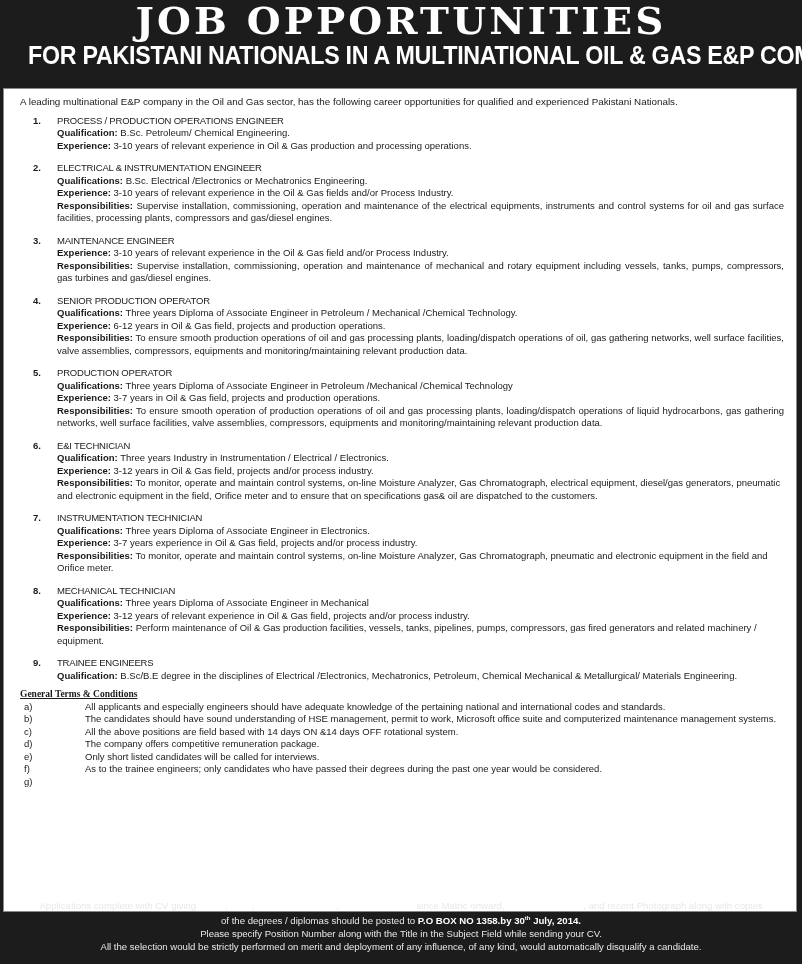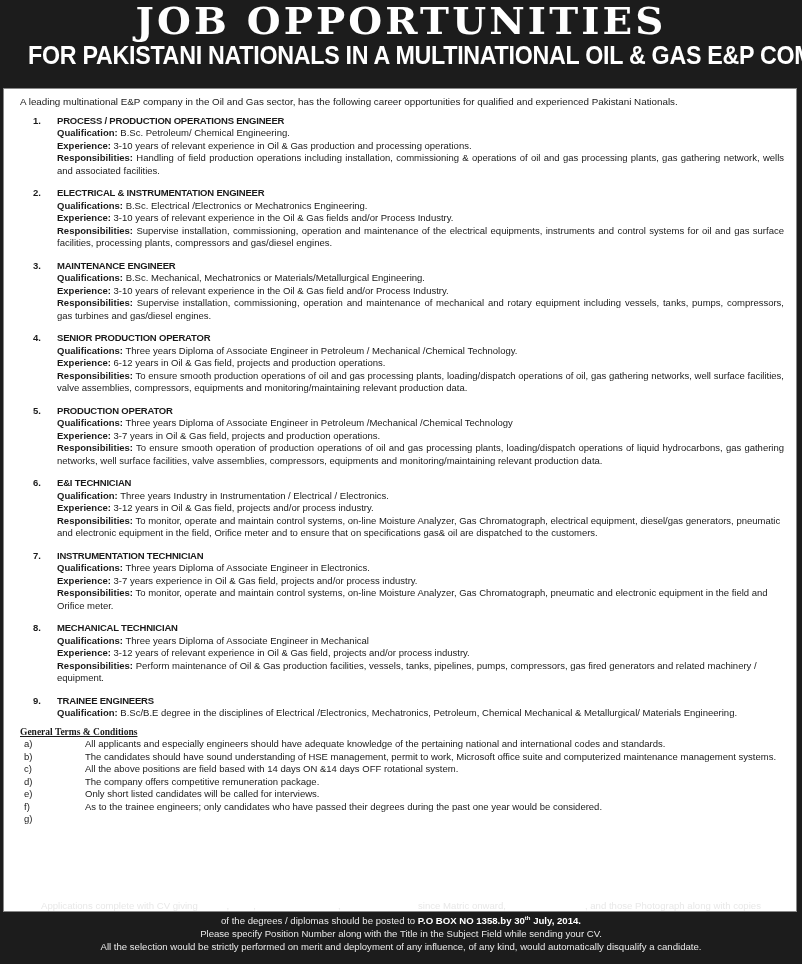--- a/index.html
+++ b/index.html
@@ -19,21 +19,21 @@
     }
     .content {
       position: absolute; left: 3px; top: 72px; width: 794px; height: 824px;
       background: #fff; border: 1px solid #888; box-sizing: border-box;
       padding: 5px 12px 0 16px; font-size: 9.5px; line-height: 12.5px; margin-top: 16px;
     }
     .intro { margin: 2px 0 6px 0; font-size: 9.8px; }
     .job { display: flex; margin-bottom: 10px; }
     .job-num { width: 37px; padding-left: 13px; box-sizing: border-box; font-weight: bold; flex-shrink: 0; }
     .job-body { flex: 1; }
-    .job-title { font-weight: bold; text-transform: uppercase; letter-spacing: -0.2px; }
+    .job-title { font-weight: normal; text-transform: uppercase; letter-spacing: -0.2px; }
     .lbl { font-weight: bold; }
     .just { text-align: justify; }
     .terms-title { font-weight: bold; text-decoration: underline; margin-top: 2px; font-family: Liberation Serif, serif; }
     .term { display: flex; }
     .term-letter { width: 65px; padding-left: 4px; box-sizing: border-box; flex-shrink: 0; }
     .footer {
       position: absolute; left: 0; top: 899px; width: 802px; text-align: center;
       color: #e8e8e8; font-size: 9.6px; line-height: 13px;
     }
     .footer b { color: #fff; }
@@ -50,39 +50,37 @@
 
   <div class="content">
     <div class="intro">A leading multinational E&amp;P company in the Oil and Gas sector, has the following career opportunities for qualified and experienced Pakistani Nationals.</div>
 
     <div class="job">
       <div class="job-num">1.</div>
       <div class="job-body">
         <div class="job-title">PROCESS / PRODUCTION OPERATIONS ENGINEER</div>
         <div><span class="lbl">Qualification:</span> <span>B.Sc. Petroleum/ Chemical Engineering.</span></div>
         <div><span class="lbl">Experience:</span> <span>3-10 years of relevant experience in Oil &amp; Gas production and processing operations.</span></div>
-        <div class="just"><span class="lbl">Responsibilities:</span> <span>Handling of field production operations including installation, commissioning &amp; operations of oil and gas processing plants, gas gathering network, wells and associated facilities.</span></div>
       </div>
     </div>
 
     <div class="job">
       <div class="job-num">2.</div>
       <div class="job-body">
         <div class="job-title">ELECTRICAL &amp; INSTRUMENTATION ENGINEER</div>
         <div><span class="lbl">Qualifications:</span> <span>B.Sc. Electrical /Electronics or Mechatronics Engineering.</span></div>
         <div><span class="lbl">Experience:</span> <span>3-10 years of relevant experience in the Oil &amp; Gas fields and/or Process Industry.</span></div>
         <div class="just"><span class="lbl">Responsibilities:</span> <span>Supervise installation, commissioning, operation and maintenance of the electrical equipments, instruments and control systems for oil and gas surface facilities, processing plants, compressors and gas/diesel engines.</span></div>
       </div>
     </div>
 
     <div class="job">
       <div class="job-num">3.</div>
       <div class="job-body">
         <div class="job-title">MAINTENANCE ENGINEER</div>
-        <div><span class="lbl">Qualifications:</span> <span>B.Sc. Mechanical, Mechatronics or Materials/Metallurgical Engineering.</span></div>
         <div><span class="lbl">Experience:</span> <span>3-10 years of relevant experience in the Oil &amp; Gas field and/or Process Industry.</span></div>
         <div class="just"><span class="lbl">Responsibilities:</span> <span>Supervise installation, commissioning, operation and maintenance of mechanical and rotary equipment including vessels, tanks, pumps, compressors, gas turbines and gas/diesel engines.</span></div>
       </div>
     </div>
 
     <div class="job">
       <div class="job-num">4.</div>
       <div class="job-body">
         <div class="job-title">SENIOR PRODUCTION OPERATOR</div>
         <div><span class="lbl">Qualifications:</span> <span>Three years Diploma of Associate Engineer in Petroleum / Mechanical /Chemical Technology.</span></div>
@@ -165,18 +163,18 @@
           <span class="term-letter">f)</span>
           <span>As to the trainee engineers; only candidates who have passed their degrees during the past one year would be considered.</span>
         </div>
       <div class="term">
           <span class="term-letter">g)</span>
         </div>
     </div>
   </div>
 
   <div class="footer">
-    <div><span>Applications complete with CV giving </span><b>Name</b><span>, </span><b>DOB</b><span>, </span><b>Education details</b><span>, </span><b>Marks Obtained</b><span> since Matric onward, </span><b>Field Experience</b><span>, and those Photograph along with copies</span></div>
+    <div><span>Applications complete with CV giving </span><b>Name</b><span>, </span><b>DOB</b><span>, </span><b>Education details</b><span>, </span><b>Marks Obtained</b><span> since Matric onward, </span><b>Field Experience</b><span>, and recent Photograph along with copies</span></div>
     <div><span>of the degrees / diplomas should be posted  to </span><b><span>P.O BOX NO 1358.by 30</span><sup>th</sup><span> July, 2014.</span></b></div>
     <div>Please specify Position Number along with the Title in the Subject Field while sending your CV.</div>
     <div>All the selection would be strictly performed on merit and deployment of any influence, of any kind, would automatically disqualify a candidate.</div>
   </div>
 </div>
 
 </body></html>

